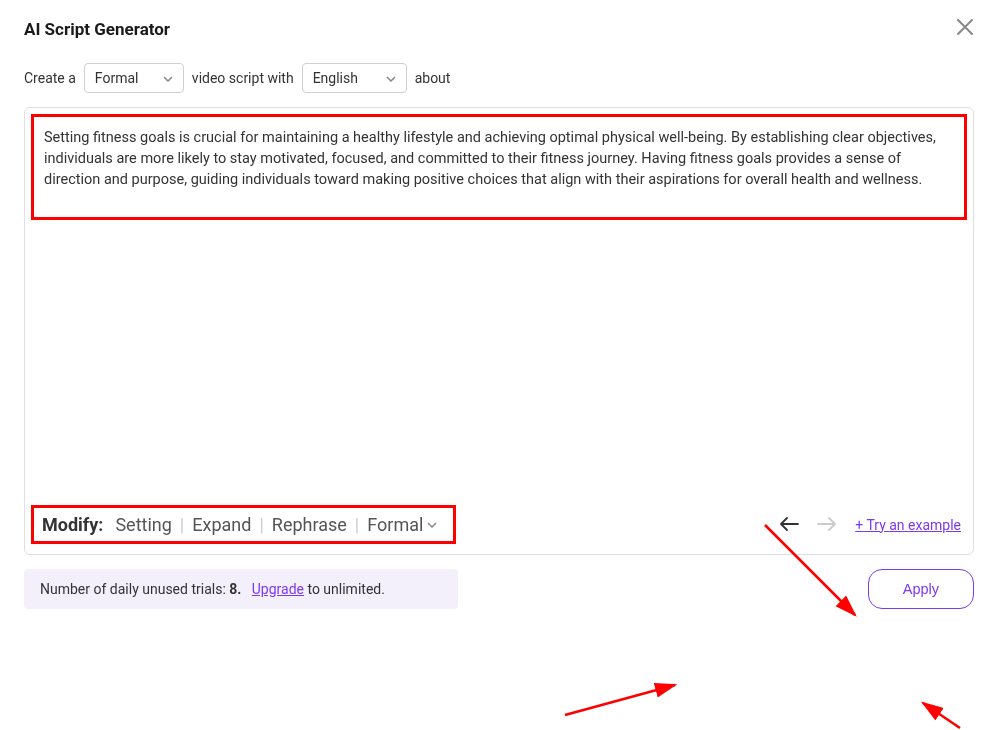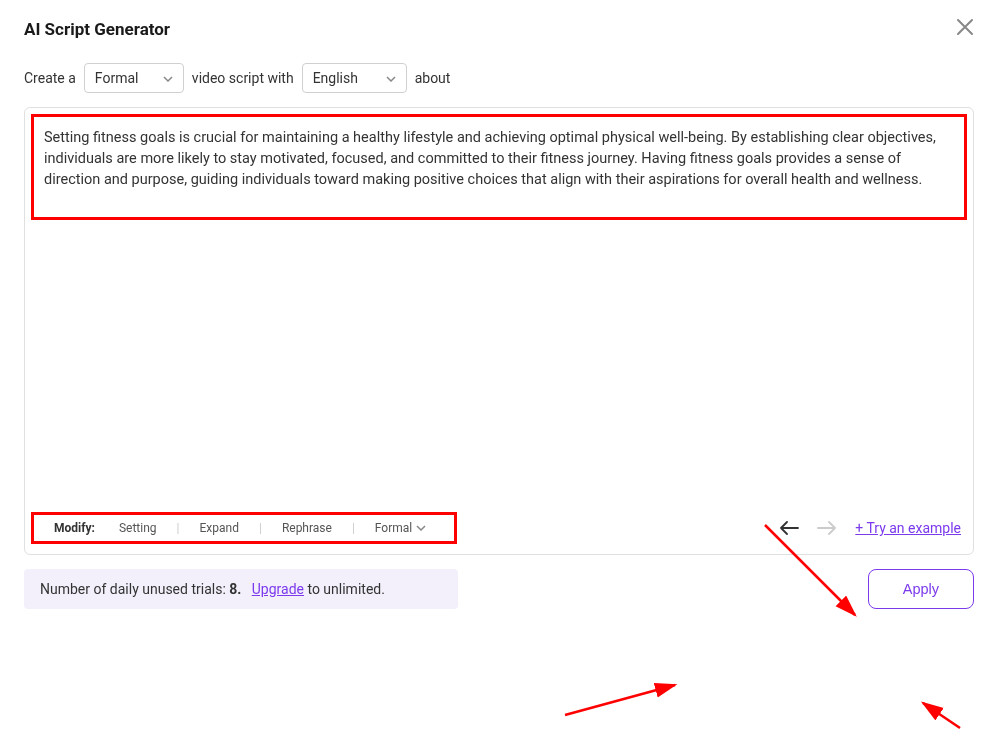--- a/index.html
+++ b/index.html
@@ -101,23 +101,23 @@
       display: flex;
       align-items: center;
       justify-content: space-between;
       padding: 8px 12px 10px 6px;
     }
     
     .modify-group {
       border: 3px solid #ff0000;
       display: inline-flex;
       align-items: center;
-      padding: 6px 20px;
-      gap: 12px;
-      font-size: 12px;
+      padding: 6px 8px;
+      gap: 0;
+      font-size: 18px;
     }
     
     .modify-label {
       font-weight: 700;
       color: #333;
       margin-right: 4px;
     }
     
     .modify-option {
       color: #555;
@@ -187,21 +187,21 @@
     .footer-buttons {
       display: flex;
       gap: 16px;
     }
     
     .btn-apply {
       border: 1px solid #7c3aed;
       background: #fff;
       color: #7c3aed;
       padding: 11px 34px;
-      border-radius: 8px;
+      border-radius: 14px;
       font-size: 14.5px;
       cursor: pointer;
       font-weight: 500;
     }
     
     .btn-generate {
       background: #7c3aed;
       color: #fff;
       padding: 11px 24px;
       border-radius: 6px;

